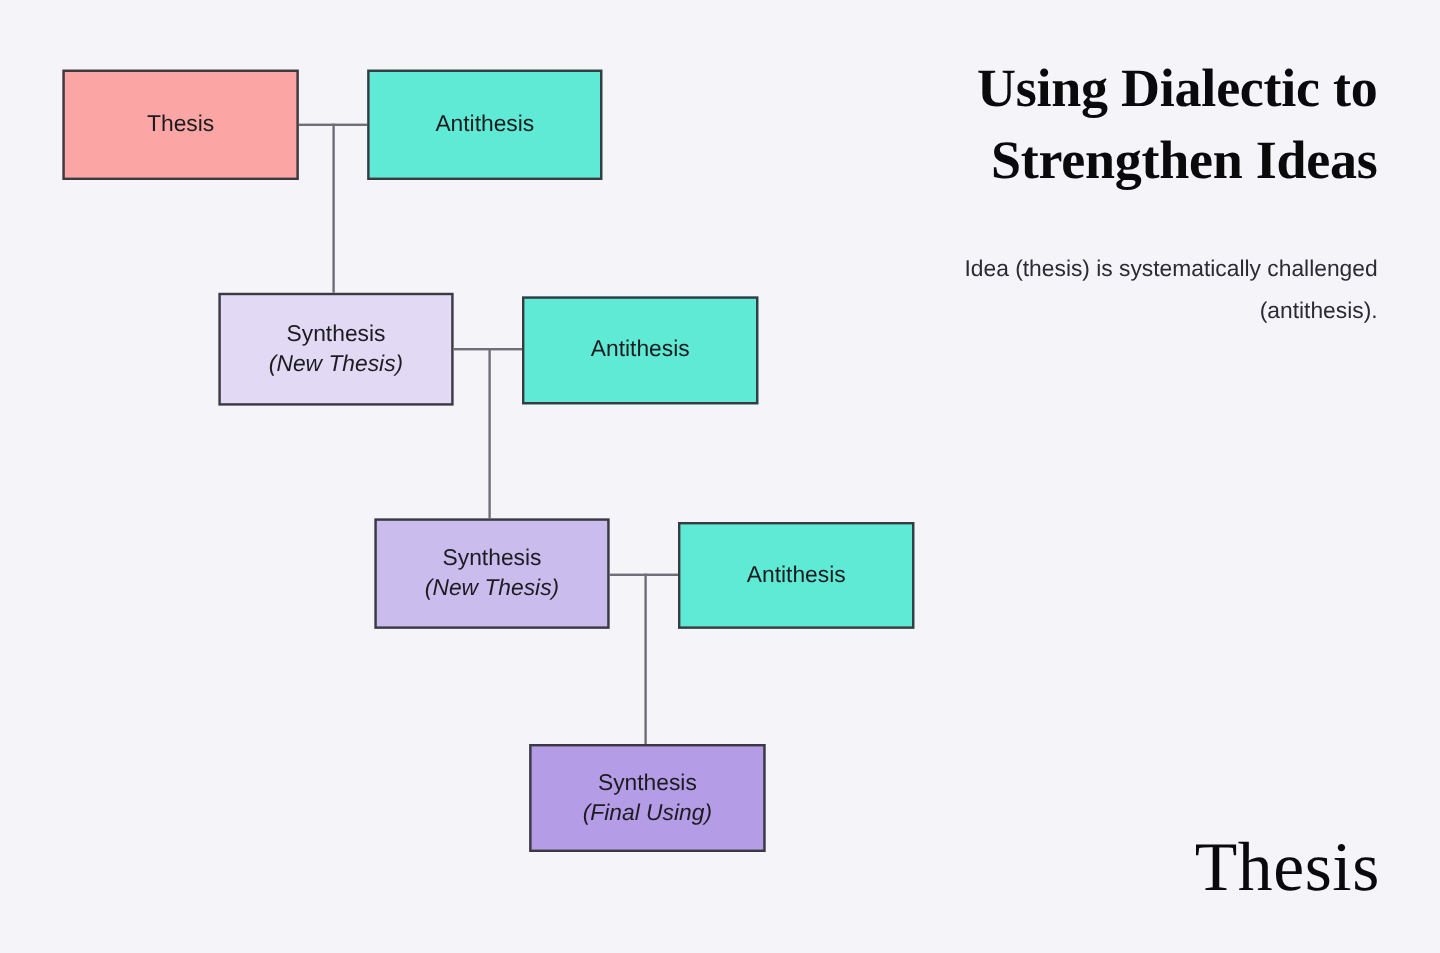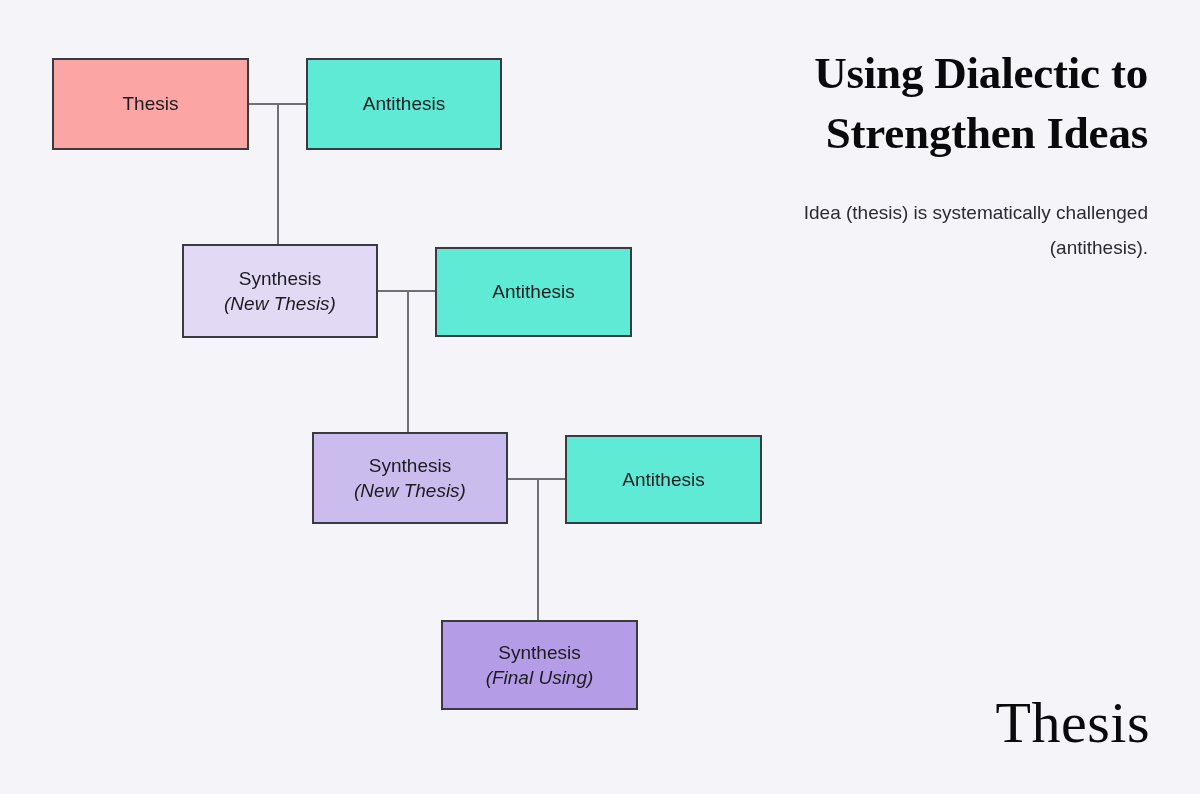--- a/index.html
+++ b/index.html
@@ -74,21 +74,21 @@
     font-family: "Liberation Serif", serif;
     font-weight: bold;
     font-size: 45px;
     line-height: 1.33;
     letter-spacing: -0.2px;
     color: #0a0a0c;
   }
   #panel-body {
     position: absolute;
     right: 52px;
-    top: 196px;
+    top: 208px;
     width: 400px;
     text-align: right;
     color: #2b2b31;
     font-size: 19px;
     line-height: 1.82;
   }
   #panel-body p {
     margin: 0 0 27px 0;
   }
   #panel-body p:last-child { margin-bottom: 0; }

